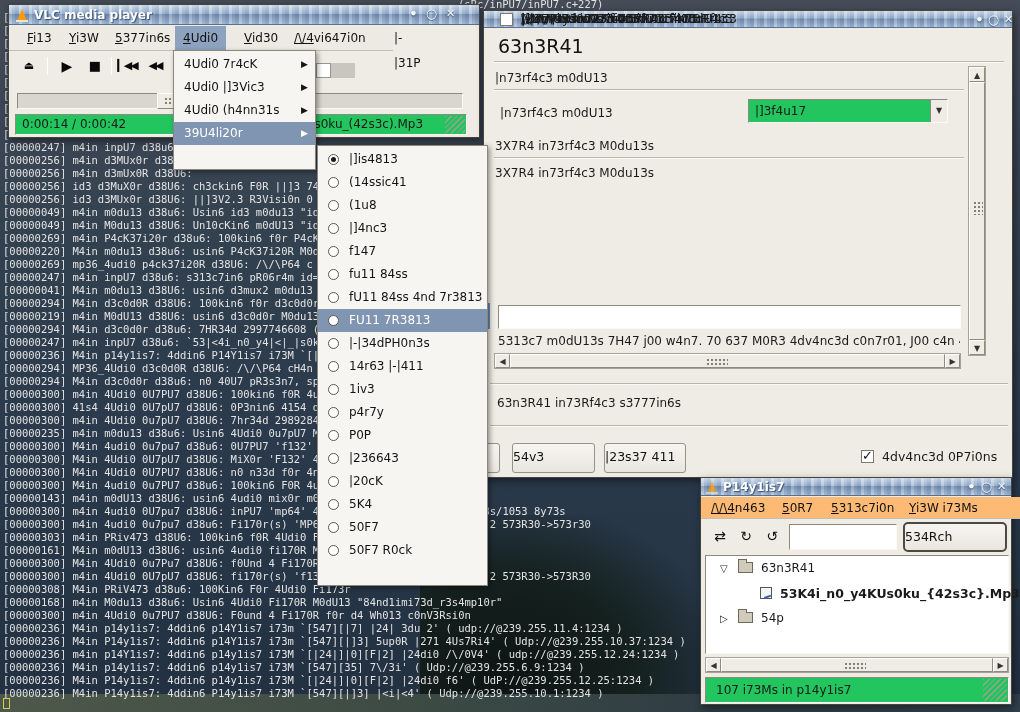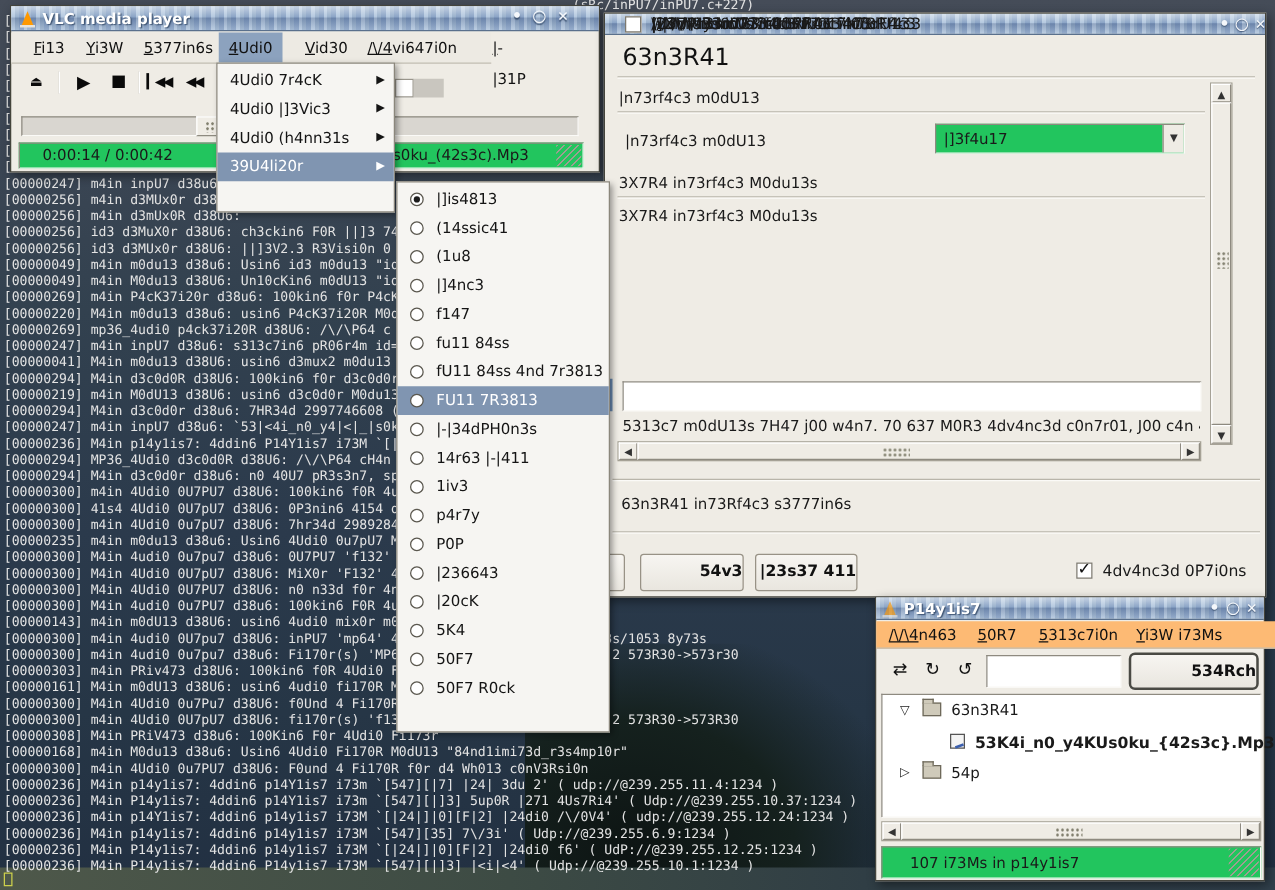--- a/index.html
+++ b/index.html
@@ -36,21 +36,21 @@
   .wbtn.maxi::before { content:"○"; font-size:13px; }
   .wbtn.close::before { content:"✕"; }
   .cone { width:0; height:0; border-left:5px solid transparent; border-right:5px solid transparent; border-bottom:12px solid #f90; position:absolute; }
   .cone::after { content:""; position:absolute; left:-6px; top:11px; width:12px; height:2px; background:#fub; background:#e8e4da; }
 
   .sunken { border-top:1px solid #8e8a80; border-left:1px solid #8e8a80; border-bottom:1px solid #fbfaf7; border-right:1px solid #fbfaf7; background:#22c55e; }
   .hrule { position:absolute; height:2px; border-top:1px solid #b9b5aa; border-bottom:1px solid #fbfaf7; }
   .dots { background-image:radial-gradient(#82806f 1px, rgba(0,0,0,0) 1.2px); background-size:4px 4px; }
 
   .btn { position:absolute; background:linear-gradient(180deg,#f7f5f1,#e9e6df); border:1px solid #989286;
-    border-radius:3px; text-align:right; font-size:12.5px; color:#111;font-weight:bold; }
+    border-radius:3px; text-align:left; font-size:12.5px; color:#111; }
   .btn-default { border:2px solid #4a4a44; border-radius:5px; }
 
   
   #vlc { left:8px; top:4px; width:472px; height:134px; z-index:10; }
   #vlc .titlebar { height:20px; }
   #vlc .cone { left:8px; top:4px; }
   #vlc .wtitle { left:25px; top:3px; }
   #vlc .menubar { position:absolute; left:0; top:21px; width:384px; height:25px; background:#EDEAE3; border-bottom:1px solid #c2beb2; }
   .mi { position:absolute; top:0; height:25px; line-height:25px; padding:0 8px; font-size:12px; color:#111; }
   .mi::first-letter { text-decoration:underline; }
@@ -62,21 +62,21 @@
   .tbtn { position:absolute; top:4px; width:24px; height:22px; text-align:center; line-height:22px; font-size:11px; color:#0a0a0a; }
   .tsep { position:absolute; top:6px; width:1px; height:18px; background:#a9a59a; border-right:1px solid #fff; }
   .volwhite { position:absolute; left:307px; top:12px; width:15px; height:15px; background:#fff; border:1px solid #9a968c; }
   .volgray { position:absolute; left:322px; top:12px; width:24px; height:15px; background:#c9c6bf; }
   .seektrack { position:absolute; left:8px; top:88px; width:446px; height:16px; background:#d9d6d0;
     border-top:1px solid #8e8a80; border-left:1px solid #8e8a80; border-bottom:1px solid #fbfaf7; border-right:1px solid #fbfaf7; }
   .seekthumb { position:absolute; left:139px; top:-1px; width:27px; height:16px; background:#EFECE5;
     border:1px solid #8e8a80; border-top-color:#fff; border-left-color:#fff; }
   .seekthumb .dots { position:absolute; left:6px; top:3px; width:14px; height:9px; }
   #vlc .statusrow { position:absolute; left:0; top:106px; width:470px; height:27px; }
-  .timebox { position:absolute; left:6px; top:3px; width:196px; height:21px; line-height:19px; padding-left:18px; font-size:12px; }
+  .timebox { position:absolute; left:6px; top:3px; width:196px; height:21px; line-height:19px; padding-left:6px; font-size:12px; }
   .namebox { position:absolute; left:206px; top:3px; width:252px; height:21px; line-height:19px; padding-left:6px; font-size:12px; white-space:nowrap; overflow:hidden; }
   .grip { position:absolute; right:1px; top:1px; width:20px; height:17px;
     background:repeating-linear-gradient(135deg, #a19d92 0 1px, rgba(0,0,0,0) 1px 4px); }
 
   
   .menu { position:absolute; background:#F6F5F2; border:1px solid #8b877c; box-shadow:2px 2px 5px rgba(0,0,0,.4); padding-top:2px; }
   #audio-menu { left:173px; top:50px; width:143px; height:120px; z-index:40; }
   #eq-menu { left:317px; top:145px; width:171px; height:441px; z-index:41; }
   .menurow { position:relative; height:23px; line-height:23px; font-size:12px; color:#141414; }
   .menurow.hl { background:#8095B1; color:#fff; }
@@ -148,21 +148,21 @@
   .fold::before { content:""; position:absolute; left:-1px; top:-4px; width:7px; height:3px; background:#cfcaba; border:1px solid #6e695b; border-bottom:none; }
   .fold.show { display:block; }
   .mico { display:none; position:absolute; left:54px; top:6px; width:12px; height:12px; background:#f4f4f4; border:1px solid #555; }
   .mico::before { content:""; position:absolute; left:2px; top:2px; width:7px; height:6px; border-bottom:2px solid #3b5fae; transform:rotate(-20deg); }
   .mico.show { display:block; }
   .tlabel { position:absolute; left:55px; font-size:12px; }
   .trow .mico ~ .tlabel { left:55px; }
   .trow.leafrow .tlabel { left:74px; }
   .tlabel.bold { font-weight:bold; font-size:12.5px; }
   #plist .hscroll { left:4px; top:179px; width:304px; }
-  .plstatus { position:absolute; left:4px; top:199px; width:304px; height:26px; line-height:24px; padding-left:22px; font-size:12px; }
+  .plstatus { position:absolute; left:4px; top:199px; width:304px; height:26px; line-height:24px; padding-left:10px; font-size:12px; }
   .plstatus .grip { width:24px; height:22px; }
   #prefs .statusline { position:absolute; left:13px; top:385px; font-size:12px; }
 </style>
 </head>
 <body>
 
 <div id="screen">
 
   <div class="abs wall"></div>
   <div class="abs wall-trees"></div>

